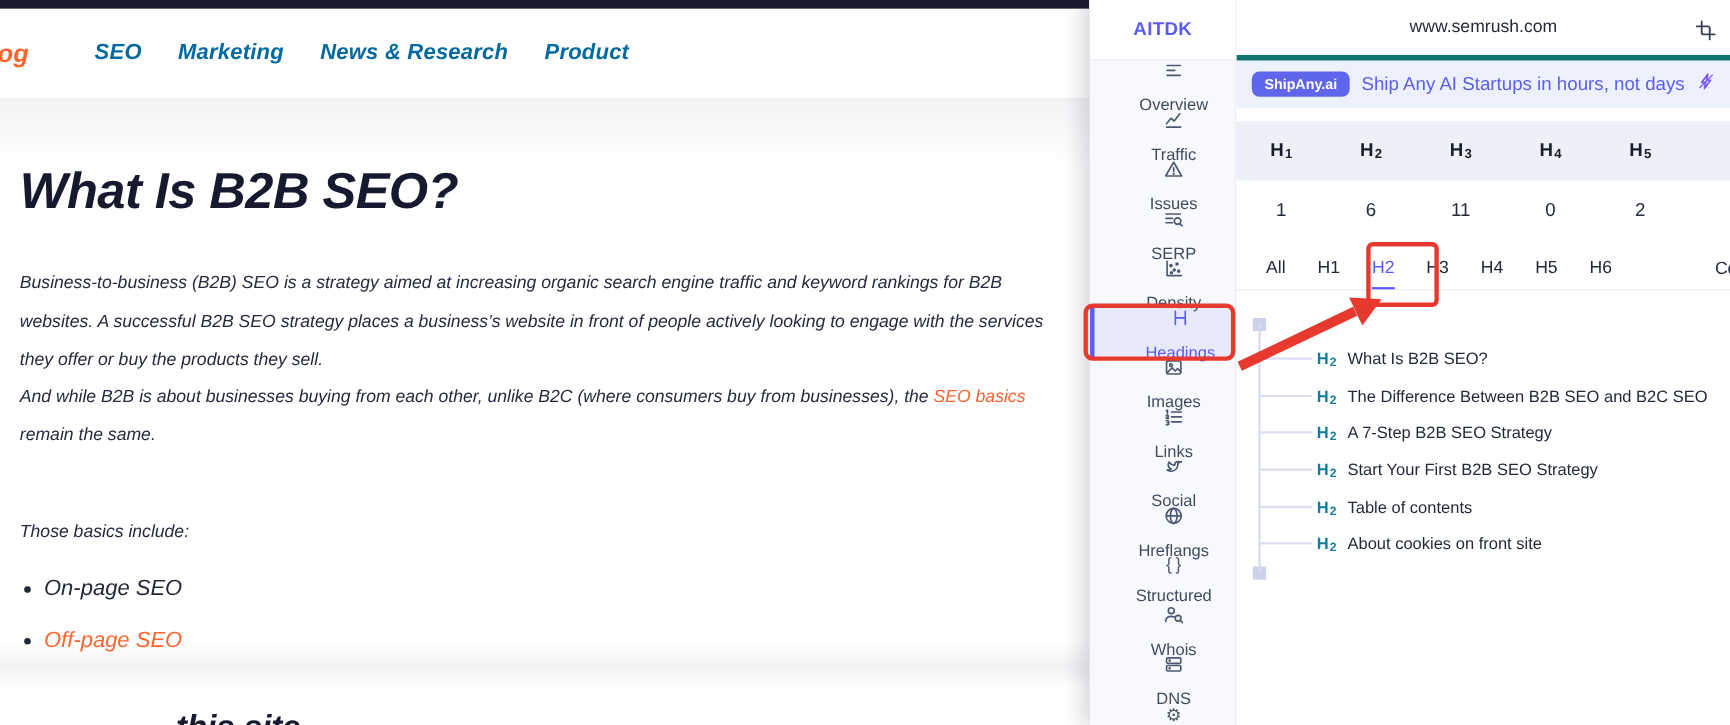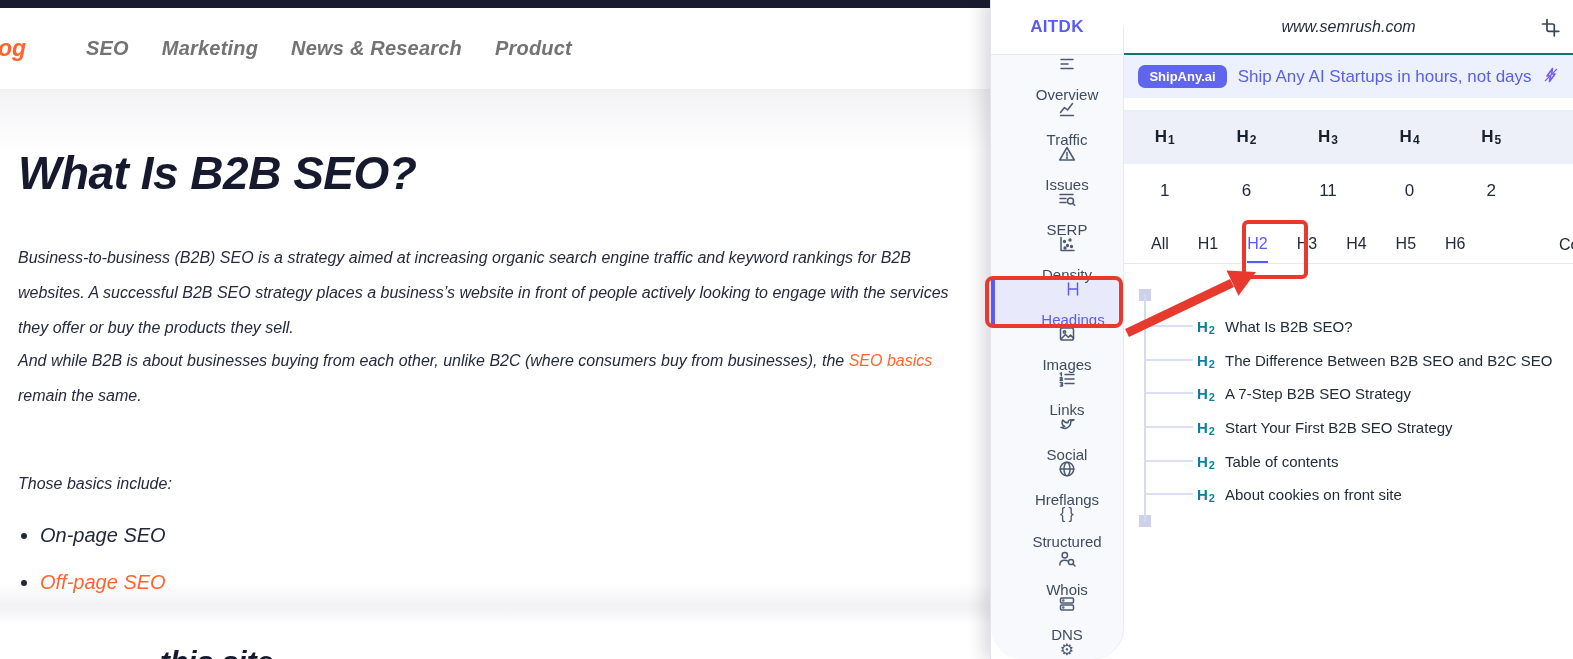--- a/index.html
+++ b/index.html
@@ -6,51 +6,51 @@
   html,body { width:1573px; height:659px; overflow:hidden; background:#fff;
     font-family:"Liberation Sans", sans-serif; }
 
   
   .webpage { position:absolute; left:0; top:0; width:997px; height:659px; background:#fff;font-style:italic; }
   .topstrip { position:absolute; left:0; top:0; width:997px; height:8px; background:#191b2f; }
   .navbar { position:absolute; left:0; top:8px; width:997px; height:82px; background:#fff;
     display:flex; align-items:center; border-bottom:1px solid #f0f0f3; }
   .logo-frag { color:#ff642d; font-size:23px; font-weight:700; margin-left:-2px; width:24px; }
   .nav-links { display:flex; gap:33px; margin-left:64px; }
-  .nav-links a { color:#737373; font-size:20px; font-weight:600; text-decoration:none; letter-spacing:.2px; }
+  .nav-links a { color:#0369a1; font-size:20px; font-weight:600; text-decoration:none; letter-spacing:.2px; }
   .band1 { position:absolute; left:0; top:90px; width:997px; height:62px;
     background:linear-gradient(180deg,#f3f3f6,#ffffff); pointer-events:none; }
   .band2 { position:absolute; left:0; top:583px; width:997px; height:42px;
     background:linear-gradient(180deg,#ffffff,#f2f2f5 55%,#ffffff); pointer-events:none; }
   .article { position:absolute; left:18px; top:0; width:947px; }
   .article h1 { position:absolute; top:146px; left:0; font-size:46px; font-weight:800;
     color:#171a2e; letter-spacing:-0.5px; white-space:nowrap; }
   .article p { position:absolute; left:0; width:947px; font-size:16px; line-height:35px; color:#262a3e; }
   .p1 { top:240px; } .p2 { top:343px; } .p3 { top:466px; }
   .article a.inline-link { color:#ff642d; text-decoration:none; }
   .article ul { position:absolute; top:524px; left:22px; list-style:disc; }
   .article li { font-size:20px; color:#23273a; margin-bottom:24px; }
   .clipped-heading { position:absolute; top:645px; left:142px; font-size:30px; font-weight:700; color:#171a2e; }
 
   
   .ext { position:absolute; left:990px; top:0; width:583px; height:659px; background:#fff;
     display:flex; box-shadow:-7px 0 16px rgba(25,27,47,.16); border-left:1px solid #e3e5ec; }
-  .sidebar { width:133px; height:659px; background:#f8f9fc; border-right:1px solid #e7e9f0; flex:none;border-radius:31px; }
+  .sidebar { width:133px; height:659px; background:#f8f9fc; border-right:1px solid #e7e9f0; flex:none; }
   .sb-header { height:55px; display:flex; align-items:center; justify-content:center;
     border-bottom:1px solid #e7e9f0; color:#5a5bf4; font-size:17px; font-weight:700; letter-spacing:.3px;
     background:#fff; }
   .sb-item { height:45px; display:flex; align-items:center; gap:10px; padding-left:20px;
     color:#3e4c61; font-size:15px; font-weight:500; cursor:pointer;flex-direction:column; }
   .sb-item svg { flex:none; stroke:#4b5a72; fill:none; stroke-width:1.5; stroke-linecap:round; stroke-linejoin:round; }
   .sb-item .glyph { font-size:16px; color:#4b5a72; width:18px; text-align:center; }
   .sb-item.active { background:#e8eafc; border-left:4px solid #5a5bf4; padding-left:28px; color:#5a5bf4; }
   .sb-item.active svg { stroke:#5a5bf4; }
 
   .main { position:relative; flex:1; height:659px; overflow:hidden; background:#fff; }
-  .m-header { height:55px; border-bottom:2px solid #0f766e; display:flex; align-items:center; justify-content:center; position:relative;font-style:italic; }
+  .m-header { height:55px; border-bottom:5px solid #0f766e; display:flex; align-items:center; justify-content:center; position:relative; }
   .m-domain { font-size:16px; font-weight:500; color:#1f2937; }
   .crop-btn { position:absolute; right:13px; top:18px; cursor:pointer; }
   .crop-btn svg { stroke:#3b4456; fill:none; stroke-width:1.7; stroke-linecap:round; }
   .banner { height:43px; background:#edf1fe; display:flex; align-items:center; justify-content:center; gap:11px; cursor:pointer; }
   .banner-badge { background:#6065ee; color:#fff; font-size:13px; font-weight:700; padding:4px 11px; border-radius:7px; }
   .banner-text { color:#595ef1; font-size:17px; font-weight:500; }
   .bolt svg { stroke:#7a5cf0; fill:none; stroke-width:1.6; stroke-linejoin:round; }
 
   .stats-head { margin-top:12px; height:54px; background:#edf0f8; display:flex; width:490px; }
   .stats-vals { height:54px; display:flex; width:490px; }

